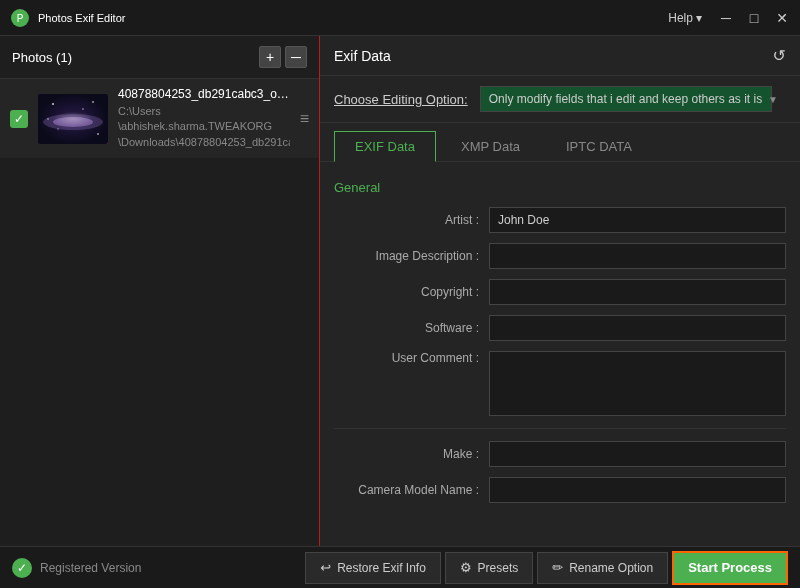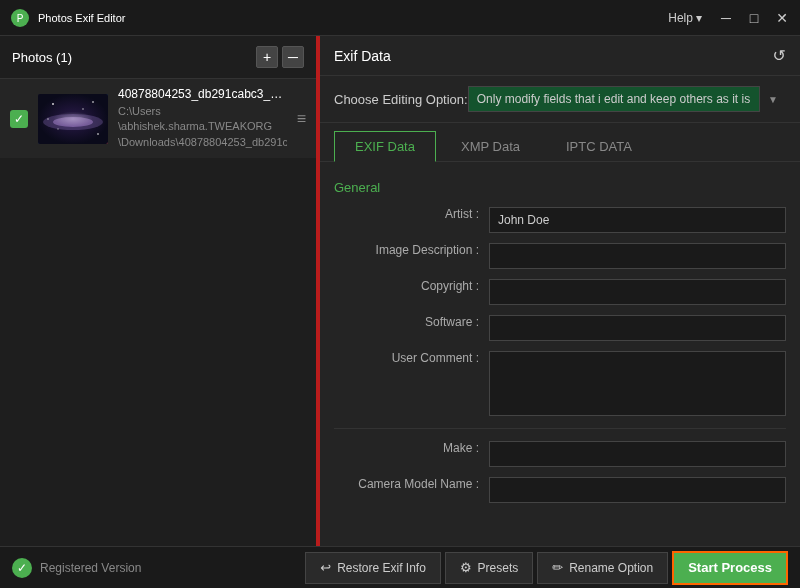--- a/index.html
+++ b/index.html
@@ -64,21 +64,21 @@
     
     .main-layout {
       display: flex;
       height: calc(588px - 36px - 42px);
     }
 
     
     .left-panel {
       width: 320px;
       background: #1e1e1e;
-      border-right: 4px solid #b91c1c;
+      border-right: 1px solid #b91c1c;
       display: flex;
       flex-direction: column;
     }
     .photos-header {
       display: flex;
       align-items: center;
       justify-content: space-between;
       padding: 10px 12px;
       border-bottom: 1px solid #333;
     }
@@ -184,21 +184,23 @@
       color: #ccc;
       font-size: 16px;
       cursor: pointer;
     }
 
     
     .editing-option-row {
       display: flex;
       align-items: center;
       padding: 10px 14px;
+      gap: 12px;
       border-bottom: 1px solid #333;
+      text-decoration: underline;
     }
     .editing-option-label {
       color: #ccc;
       font-size: 13px;
       white-space: nowrap;
     }
     .editing-option-select {
       flex: 1;
       background: #14532d;
       border: 1px solid #444;
@@ -256,20 +258,21 @@
       padding: 12px 14px;
     }
     .section-title {
       color: #4CAF50;
       font-size: 13px;
       margin-bottom: 12px;
       margin-top: 6px;
     }
     .form-row {
       display: flex;
+      align-items: center;
       margin-bottom: 10px;
     }
     .form-label {
       text-align: right;
       width: 155px;
       padding-right: 10px;
       color: #aaa;
       font-size: 12px;
       flex-shrink: 0;
     }

